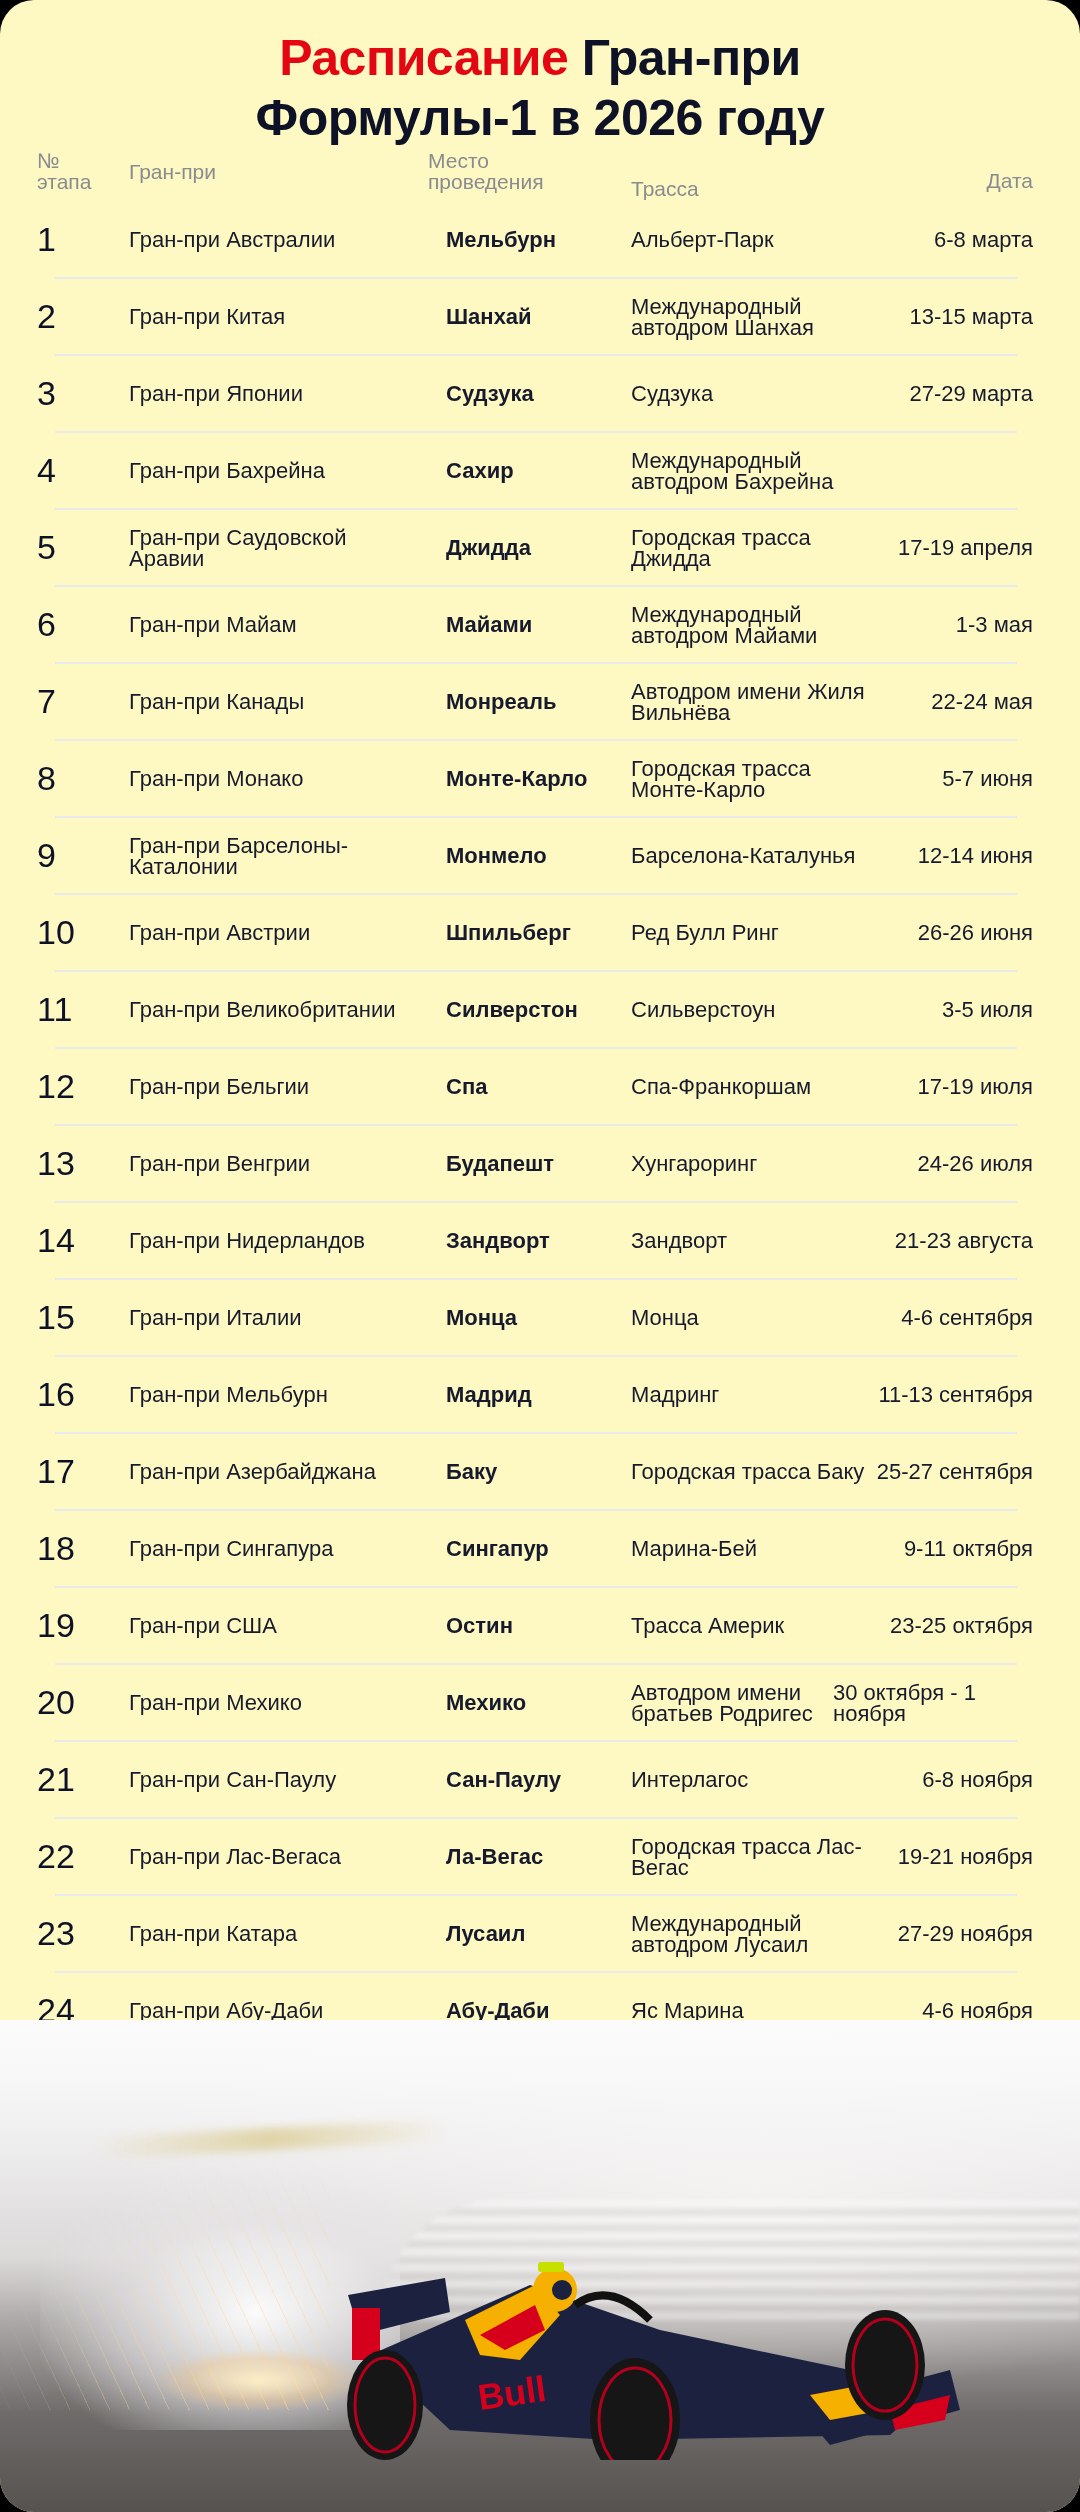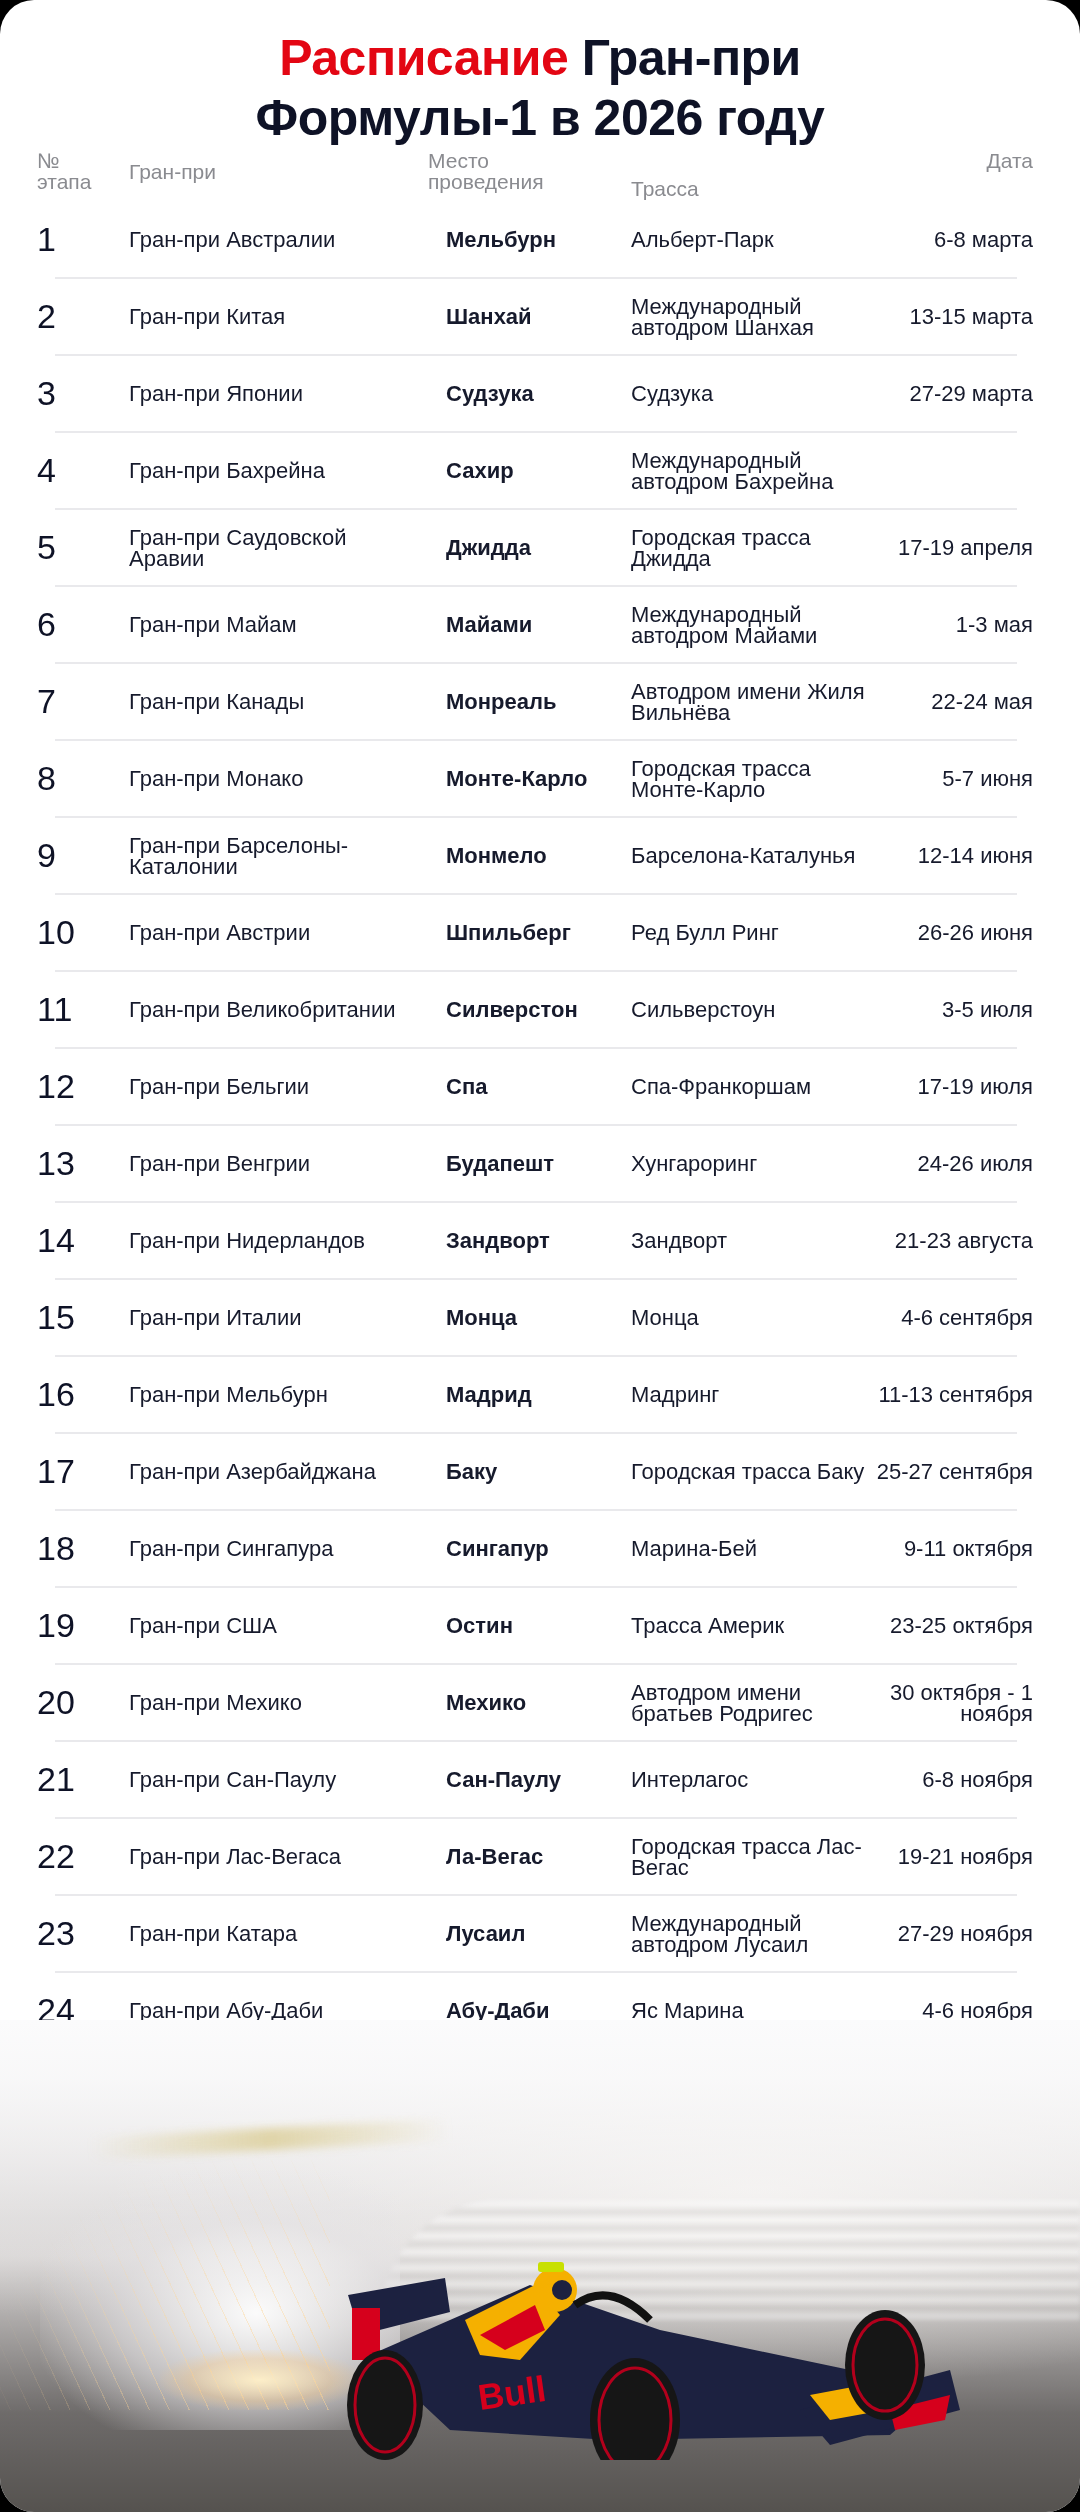--- a/index.html
+++ b/index.html
@@ -1,19 +1,19 @@
 <!DOCTYPE html>
 <html><head>
 <meta charset="utf-8">
 <style>
   html, body { margin: 0; padding: 0; background: #000; }
   body { width: 1080px; height: 2512px; overflow: hidden; }
   .page {
     position: relative; width: 1080px; height: 2512px;
-    background: #ffffff; border-radius: 34px; overflow: hidden;
+    background: #fef9c3; border-radius: 34px; overflow: hidden;
     font-family: "Liberation Sans", sans-serif; color: #161a2c;
   }
   .title {
     position: absolute; top: 28px; left: 0; width: 1080px;
     text-align: center; font-weight: 700; font-size: 50px; line-height: 60px;
     letter-spacing: -0.5px; color: #0e1226;
   }
   .title .accent { color: #e30613; }
   .thead {
     position: absolute; top: 150px; left: 0; width: 1080px; height: 50px;
@@ -28,21 +28,21 @@
   }
   .row:last-child .divider { display: none; }
   .cell {
     position: absolute; top: 0; height: 75px; display: flex; align-items: center;
     font-size: 22px; line-height: 21px; color: #161a2c;
   }
   .num { left: 37px; font-size: 34px; font-weight: 400; color: #0e1226; }
   .gp { left: 129px; width: 290px; }
   .venue { left: 446px; width: 195px; font-weight: bold; }
   .track { left: 631px; width: 250px; }
-  .date { right: 47px; justify-content: flex-end; text-align: right; width: 200px; }
+  .date { right: 47px; justify-content: flex-end; width: 200px; }
   .photo {
     position: absolute; left: 0; top: 2020px; width: 1080px; height: 492px;
     background:
       linear-gradient(180deg, #fbfbfc 0%, rgba(251,251,252,0.85) 12%, rgba(240,240,242,0.3) 40%, rgba(0,0,0,0) 60%),
       radial-gradient(ellipse 60% 40% at 70% 35%, #f4f1ee 0%, rgba(244,241,238,0) 100%),
       linear-gradient(180deg, #e9e7e6 0%, #d8d5d4 48%, #a9a6a5 62%, #6e6b6a 80%, #55524f 100%);
   }
   .photo .stripe {
     position: absolute; left: 90px; top: 108px; width: 360px; height: 22px;
     background: linear-gradient(90deg, rgba(210,190,120,0.0), rgba(210,190,110,0.55), rgba(210,190,120,0));
@@ -84,21 +84,21 @@
     <div class="h" style="left:37px; top:0;">
       <div>№</div>
       <div>этапа</div>
     </div>
     <div class="h" style="left:129px; top:11px;">Гран-при</div>
     <div class="h" style="left:428px; top:0;">
       <div>Место</div>
       <div>проведения</div>
     </div>
     <div class="h" style="left:631px; top:28px;">Трасса</div>
-    <div class="h" style="right:47px; top:0;">Дата</div>
+    <div class="h" style="right:47px; top:20px;">Дата</div>
   </div>
 
   <div class="rows" id="rows">
       <div class="row">
       <div class="cell num">1</div>
       <div class="cell gp">Гран-при Австралии</div>
       <div class="cell venue">Мельбурн</div>
       <div class="cell track">Альберт-Парк</div>
       <div class="cell date">6-8 марта</div>
       <div class="divider"></div>

